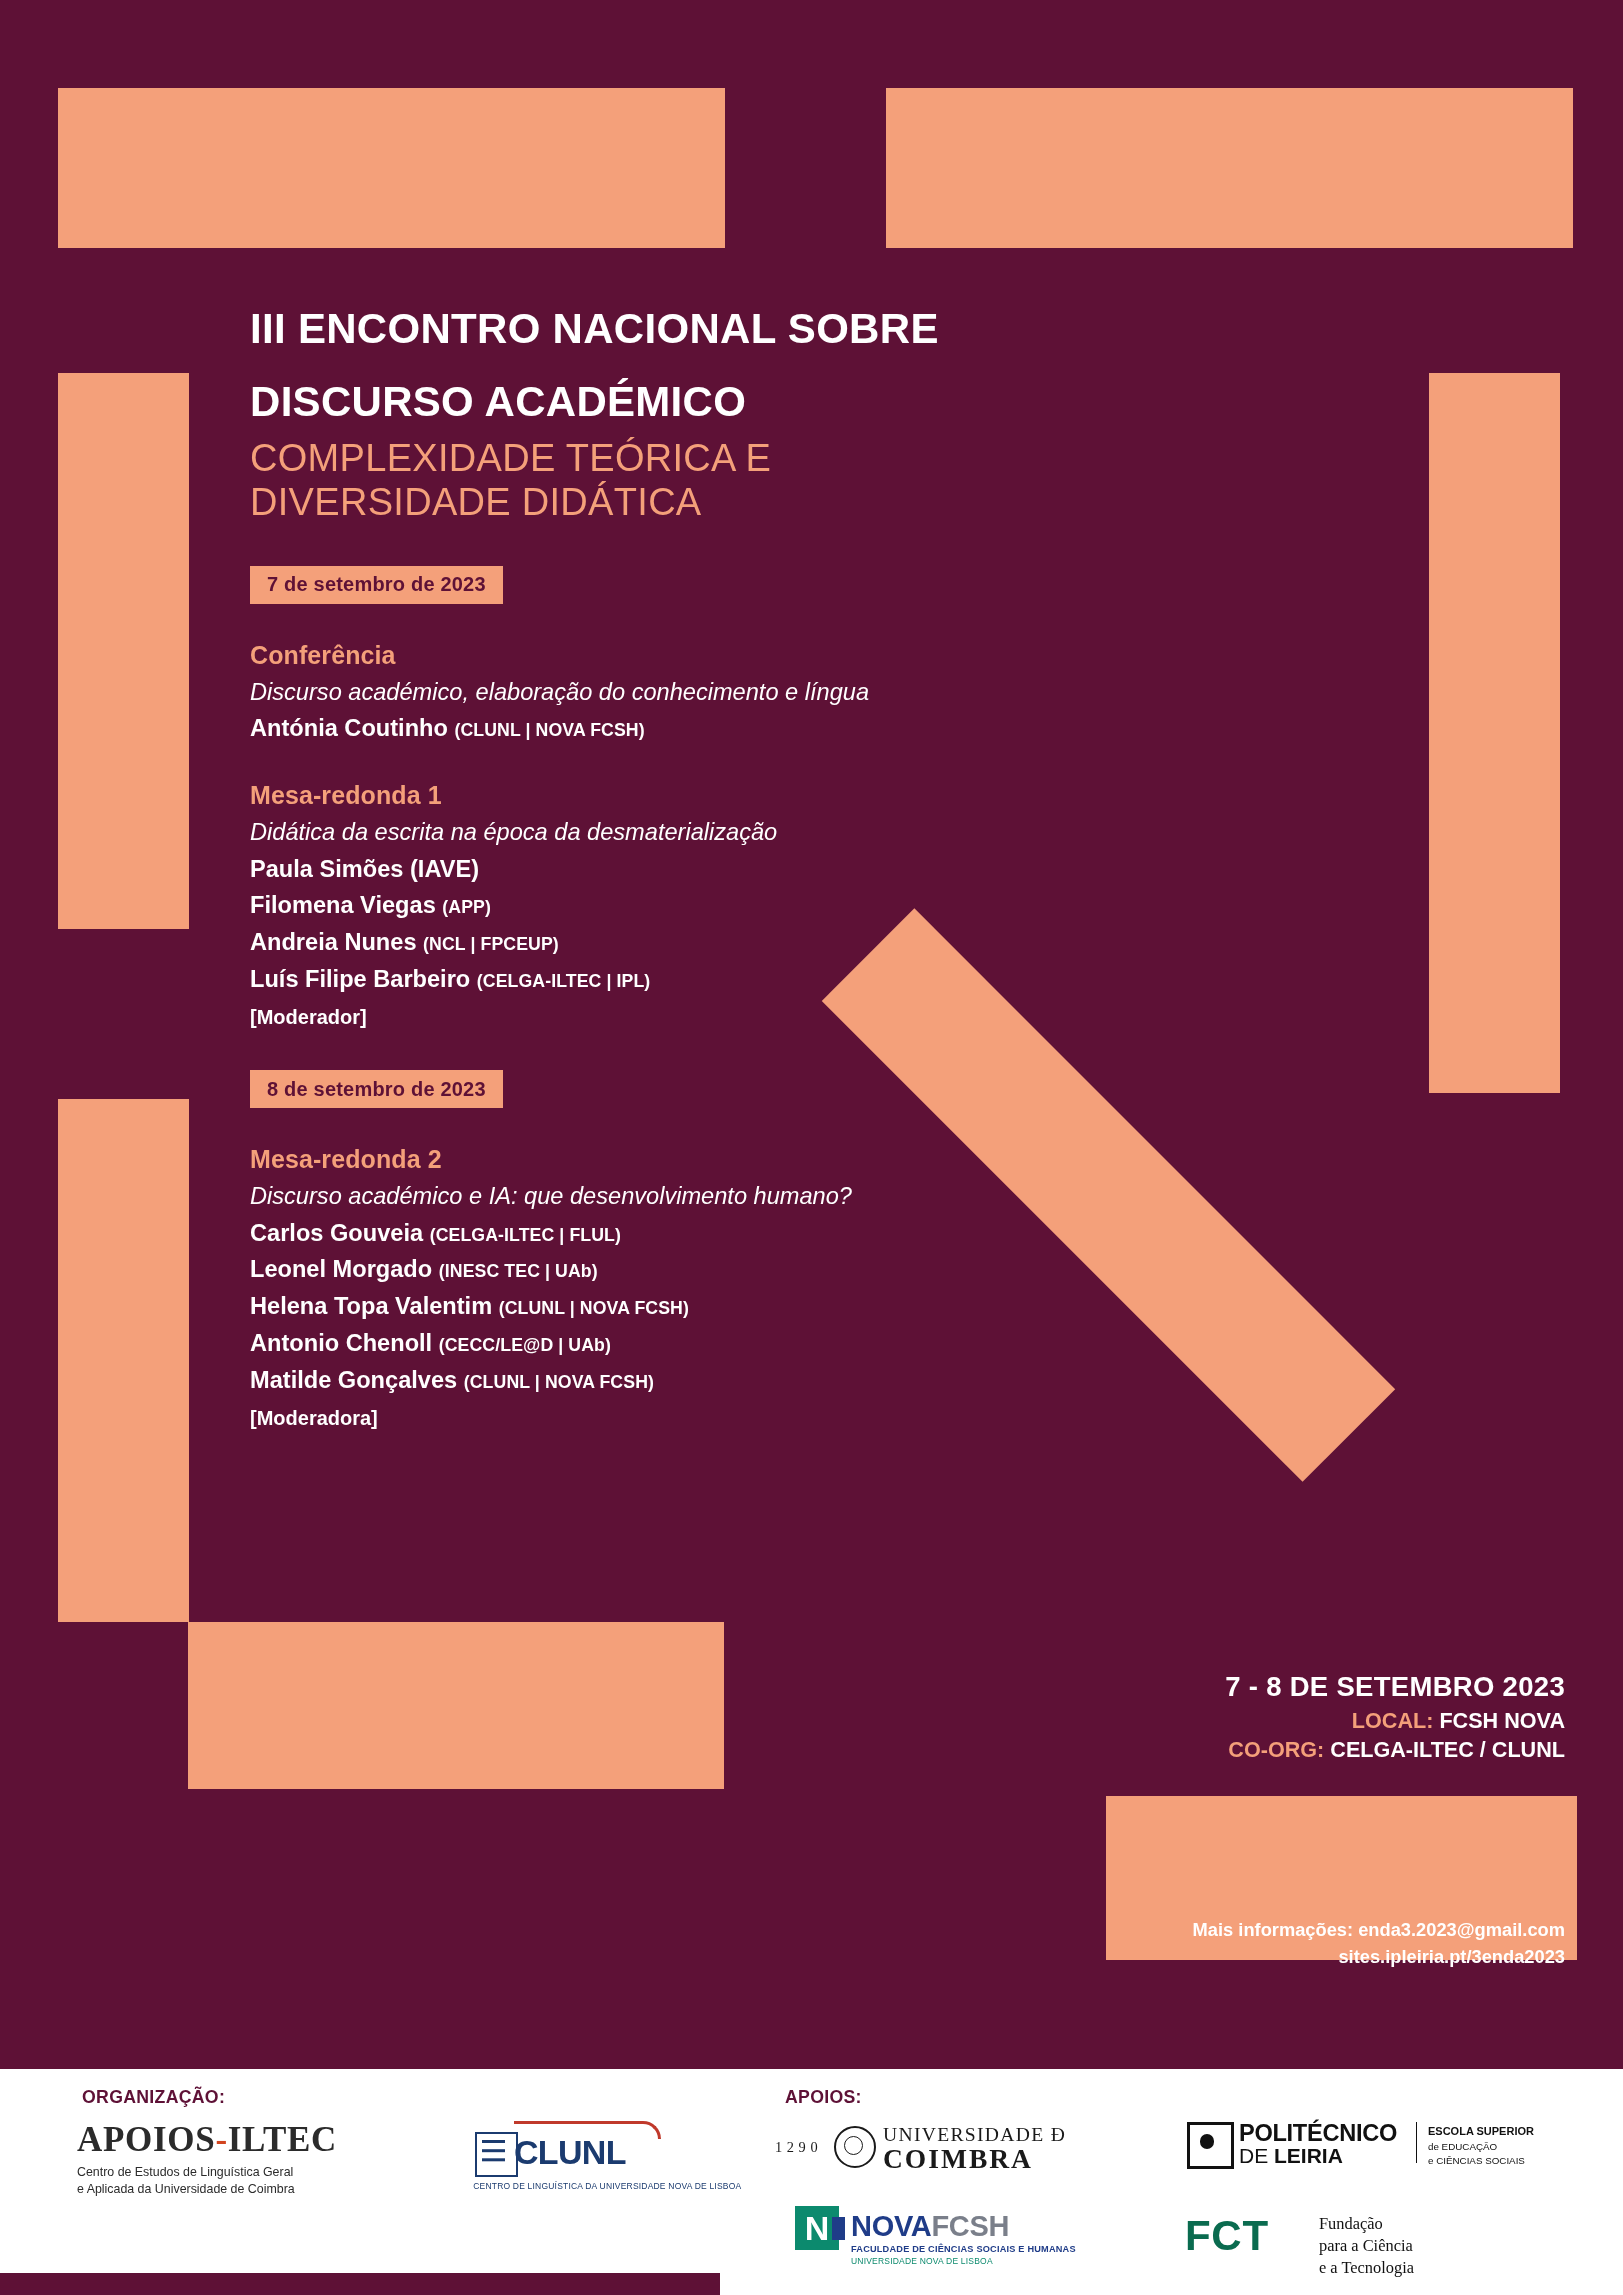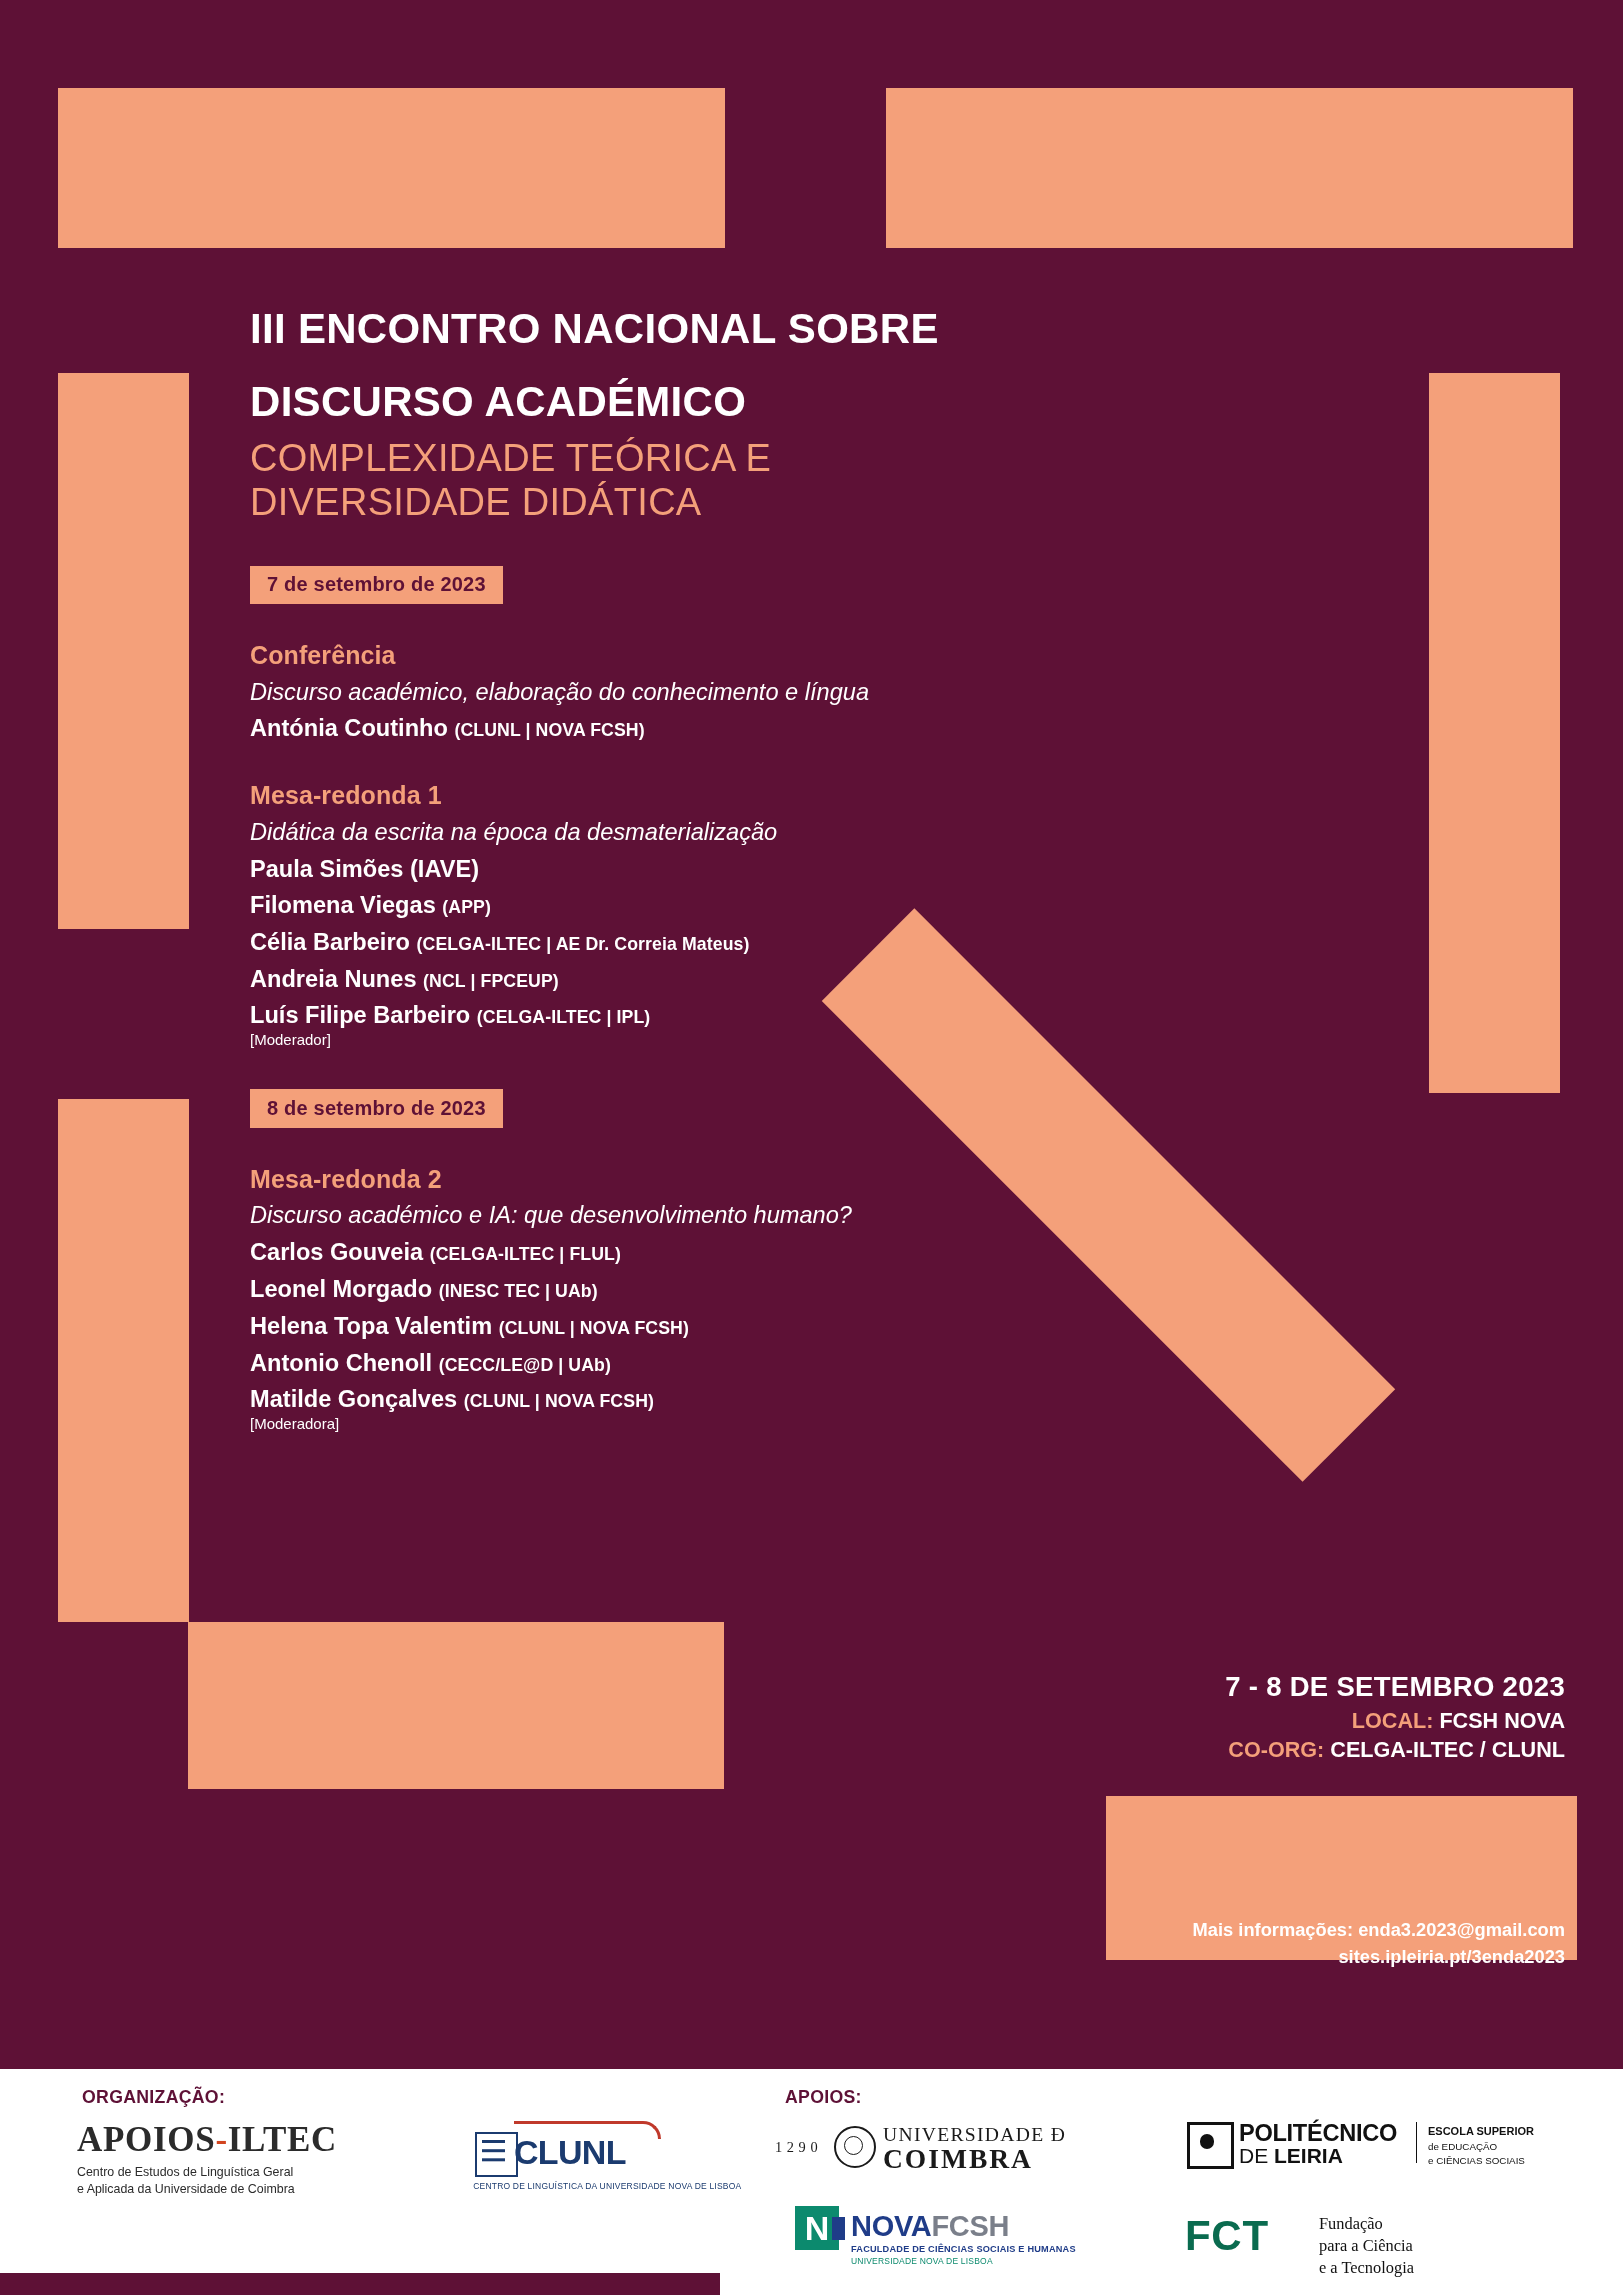--- a/index.html
+++ b/index.html
@@ -97,23 +97,23 @@
     margin-top: 6.5px;
     line-height: 1.28;
   }
   .person .aff {
     font-weight: bold;
     font-size: 17.7px;
     letter-spacing: 0.1px;
   }
   .person-first { }
   .role {
-    font-size: 15px;
-    font-weight: normal;
-    margin-top: 1px;
+    font-size: 20px;
+    font-weight: bold;
+    margin-top: 12px;
   }
 
   
   .info-block {
     position: absolute;
     right: 58px;
     top: 1671px;
     text-align: right;
     color: #ffffff;
   }
@@ -454,24 +454,20 @@
     <div class="section-head">Mesa-redonda 1</div>
     <div class="section-sub">Didática da escrita na época da desmaterialização</div>
 
     <div class="person person-first">
       <span>Paula Simões (IAVE)</span>
       <span class="aff"></span>
     </div>
     <div class="person">
       <span>Filomena Viegas</span>
       <span class="aff">(APP)</span>
-    </div>
-    <div class="person">
-      <span>Célia Barbeiro</span>
-      <span class="aff">(CELGA-ILTEC | AE Dr. Correia Mateus)</span>
     </div>
     <div class="person">
       <span>Andreia Nunes</span>
       <span class="aff">(NCL | FPCEUP)</span>
     </div>
 
     <div class="person person-first">
       <span>Luís Filipe Barbeiro</span>
       <span class="aff">(CELGA-ILTEC | IPL)</span>
     </div>

